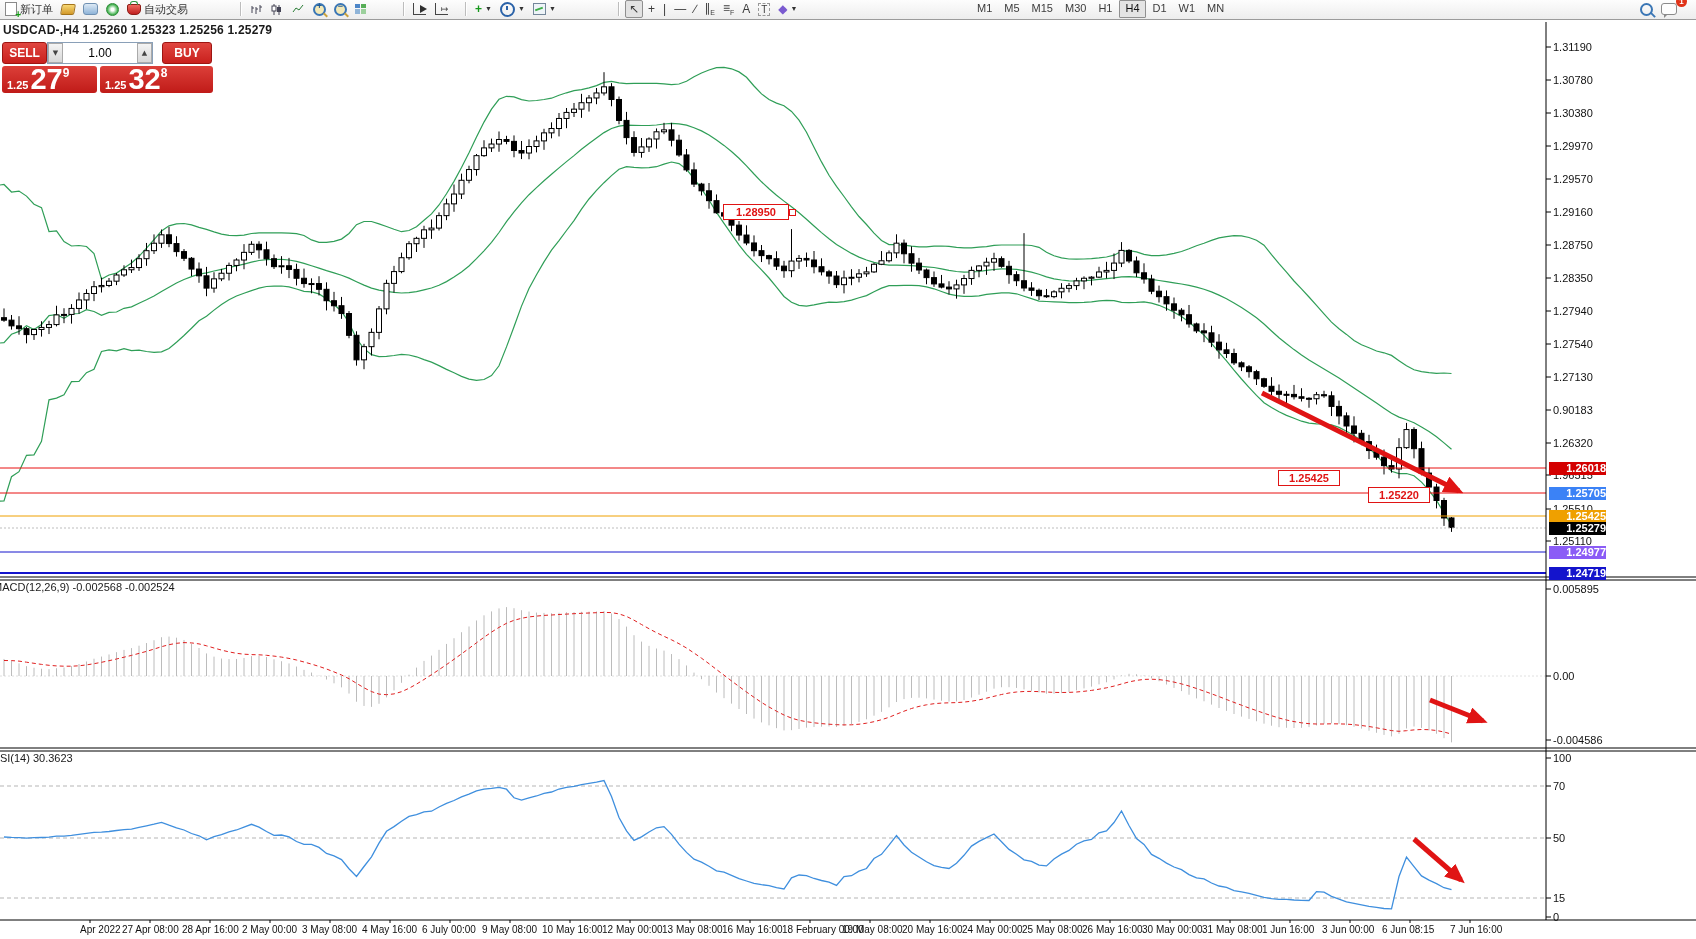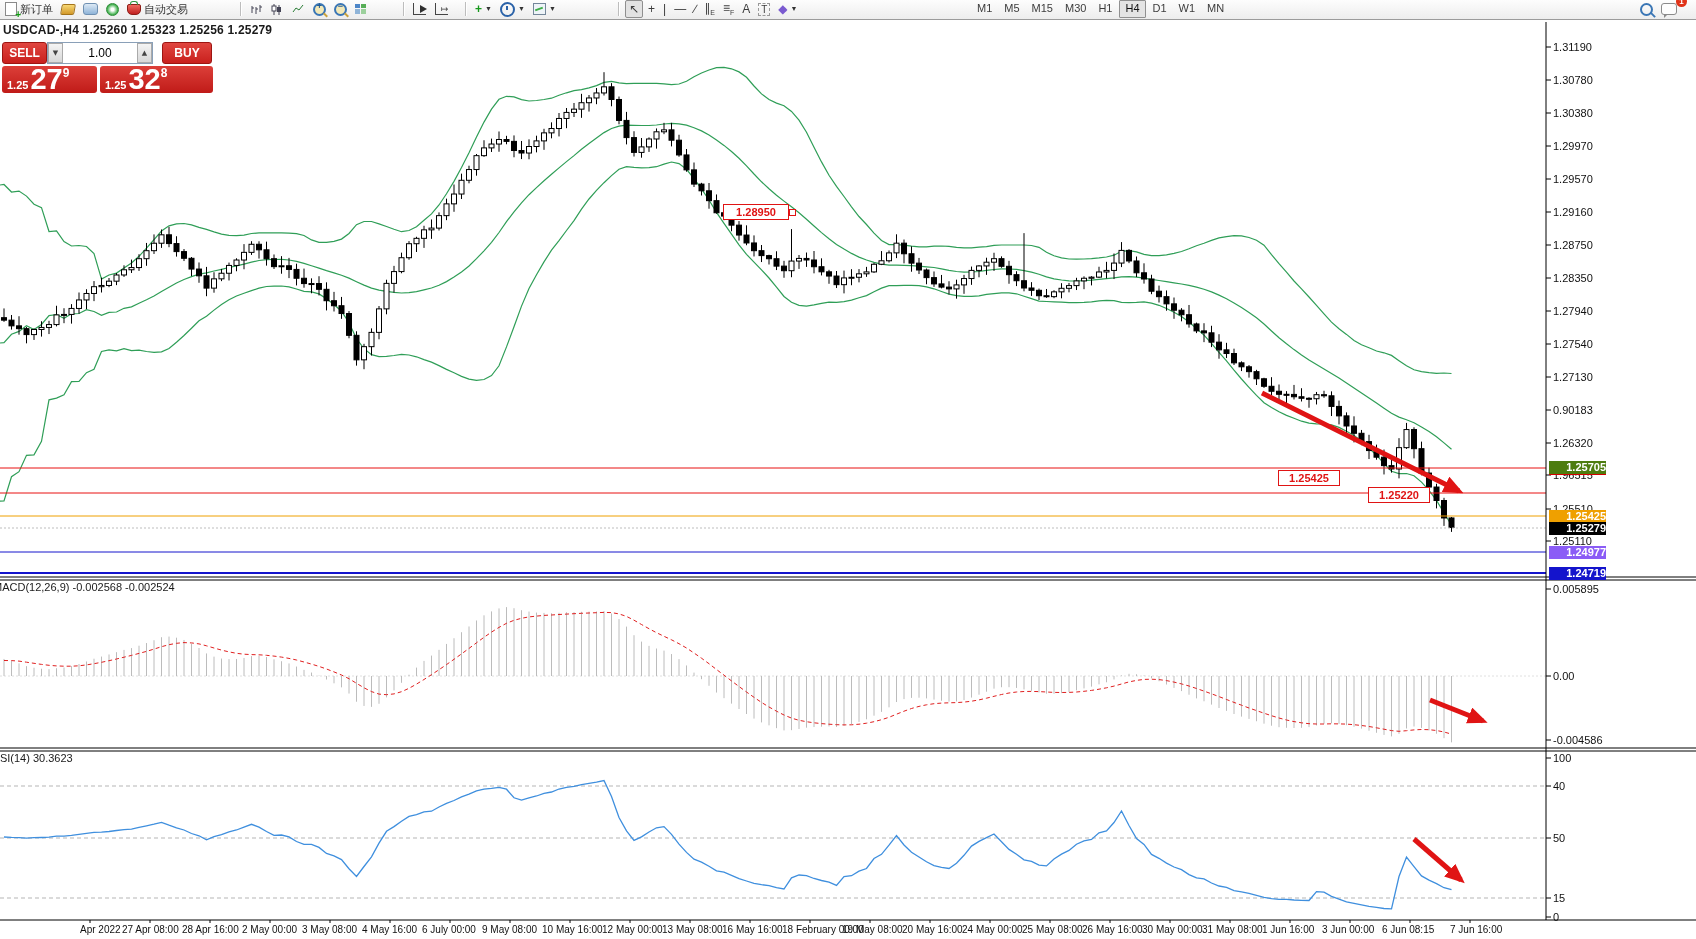--- a/index.html
+++ b/index.html
@@ -933,26 +933,26 @@
       <div class="axis-label" style="top:371px">1.27130</div>
       <div class="axis-label" style="top:404px">0.90183</div>
       <div class="axis-label" style="top:437px">1.26320</div>
       <div class="axis-label" style="top:469px">1.96515</div>
       <div class="axis-label" style="top:503px">1.25510</div>
       <div class="axis-label" style="top:535px">1.25110</div>
       <div class="axis-label" style="top:583px">0.005895</div>
       <div class="axis-label" style="top:670px">0.00</div>
       <div class="axis-label" style="top:734px">-0.004586</div>
       <div class="axis-label" style="top:752px">100</div>
-      <div class="axis-label" style="top:780px">40</div>
+      <div class="axis-label" style="top:780px">70</div>
       <div class="axis-label" style="top:832px">50</div>
       <div class="axis-label" style="top:892px">15</div>
       <div class="axis-label" style="top:911px">0</div>
       <div class="price-badge" style="top:462px;background:#d40000">1.26018</div>
-      <div class="price-badge" style="top:461px;background:#4d7c0f">1.25705</div>
+      <div class="price-badge" style="top:487px;background:#3b82f6">1.25705</div>
       <div class="price-badge" style="top:510px;background:#efa000">1.25425</div>
       <div class="price-badge" style="top:522px;background:#000000">1.25279</div>
       <div class="price-badge" style="top:546px;background:#8b5cf6">1.24977</div>
       <div class="price-badge" style="top:567px;background:#1414cc">1.24719</div>
       <div class="time-label" style="left:80px">Apr 2022</div>
       <div class="time-label" style="left:122px">27 Apr 08:00</div>
       <div class="time-label" style="left:182px">28 Apr 16:00</div>
       <div class="time-label" style="left:242px">2 May 00:00</div>
       <div class="time-label" style="left:302px">3 May 08:00</div>
       <div class="time-label" style="left:362px">4 May 16:00</div>

